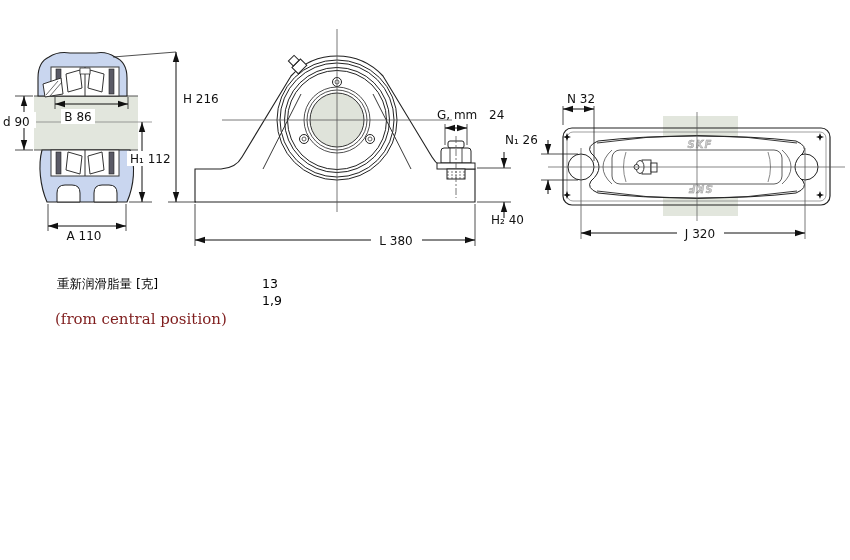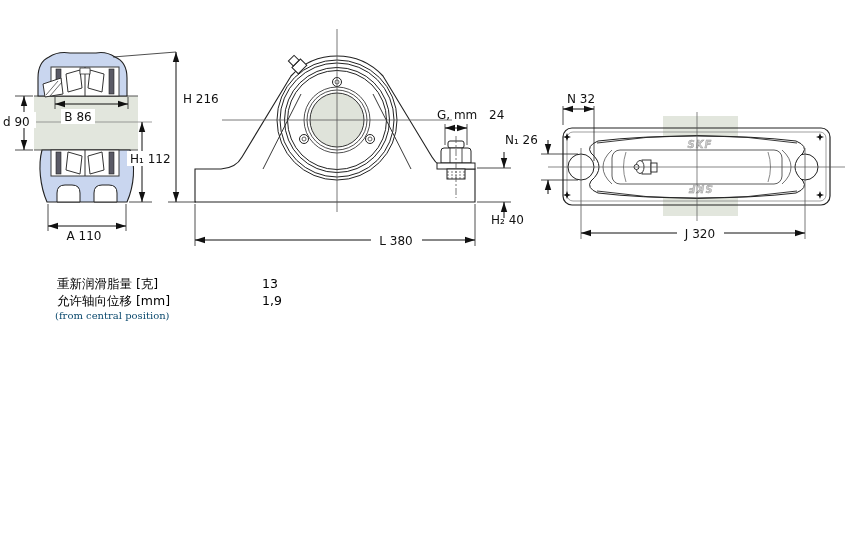--- a/index.html
+++ b/index.html
@@ -4,21 +4,21 @@
 <style>
   html,body{margin:0;padding:0;background:#fff;}
   #page{position:relative;width:850px;height:560px;background:#ffffff;overflow:hidden;
         font-family:"DejaVu Sans",sans-serif;}
   svg text{font-family:"DejaVu Sans",sans-serif;}
   .dim{font-size:12px;fill:#111;}
   .logo{font-size:10px;font-style:italic;font-weight:bold;fill:#cccccc;stroke:#8f8f8f;stroke-width:0.35;letter-spacing:1px;}
   .spec-row{position:absolute;left:0;width:850px;height:16px;}
   .spec-label{position:absolute;left:57px;font-size:12.5px;color:#000;white-space:nowrap;}
   .spec-value{position:absolute;left:253px;font-size:12.5px;color:#000;margin-left:9px;}
-  .spec-note{position:absolute;left:55px;font-family:"DejaVu Serif",serif;font-size:10px;color:#0c4a6e;white-space:nowrap;}
+  .spec-note{position:absolute;left:55px;font-family:"DejaVu Serif",serif;font-size:15px;color:#7f1d1d;white-space:nowrap;}
 </style>
 </head>
 <body>
 
 <div id="page">
 <svg width="850" height="560" viewBox="0 0 850 560">
   <defs>
     <marker id="ar" markerWidth="11" markerHeight="8" refX="10" refY="4" orient="auto-start-reverse" markerUnits="userSpaceOnUse">
       <path d="M0,0.8 L10,4 L0,7.2 Z" fill="#111"></path>
     </marker>
@@ -210,20 +210,19 @@
   </g>
 </svg>
 
   
   <div>
     <div class="spec-row" style="top:276px">
       <span class="spec-label">重新润滑脂量 [克]</span>
       <span class="spec-value">13</span>
     </div>
     <div class="spec-row" style="top:293px">
-      <span class="spec-label">允许轴向位移 [mm]</span>
       <span class="spec-value">1,9</span>
     </div>
     <div class="spec-row" style="top:310px">
       <span class="spec-note">(from central position)</span>
     </div>
   </div>
 </div>
 
 </body></html>

